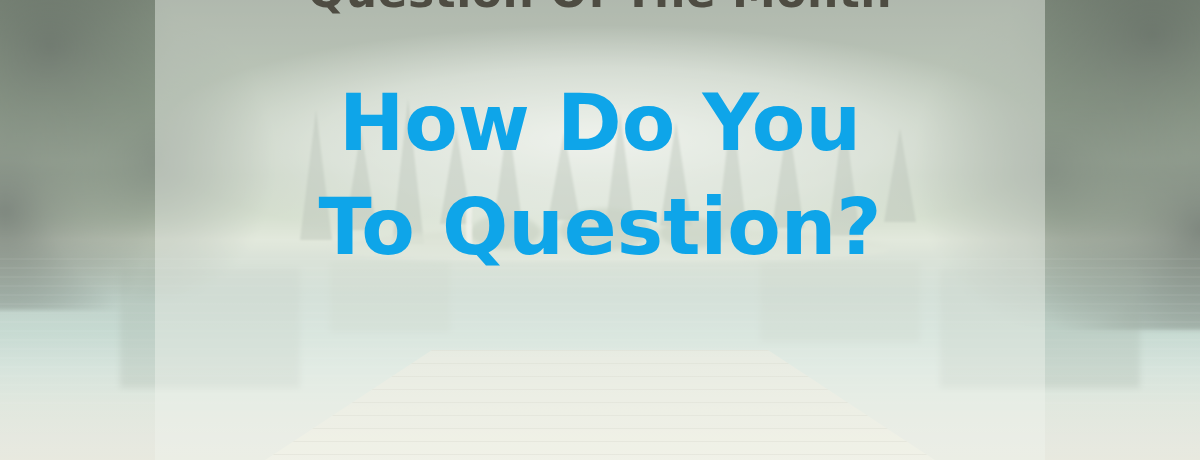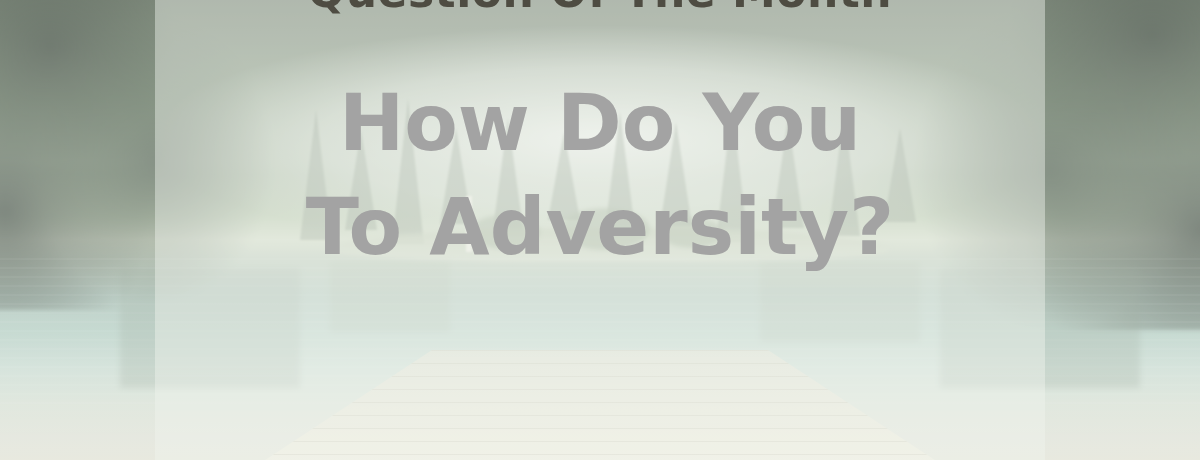--- a/index.html
+++ b/index.html
@@ -169,21 +169,21 @@
     font-weight: bold;
     color: #4e4c42;
     letter-spacing: 0.5px;
     line-height: 1.0;
     white-space: nowrap;
   }
   .headline {
     margin-top: 58px;
     font-size: 78px;
     font-weight: bold;
-    color: #a3a3a3;
+    color: #0ea5e9;
     line-height: 1.33;
     letter-spacing: 0px;
   }
   .headline span { display: block; }
 </style>
 </head>
 <body>
 
 <div class="banner">
 
@@ -223,17 +223,17 @@
     </div>
   </div>
 
   <div class="wash"></div>
   <div class="panel"></div>
 
   <div class="text-stack">
     <div class="eyebrow">Question Of The Month</div>
     <div class="headline">
       <span>How Do You</span>
-      <span>To Adversity?</span>
+      <span>To Question?</span>
     </div>
   </div>
 
 </div>
 
 </body></html>

